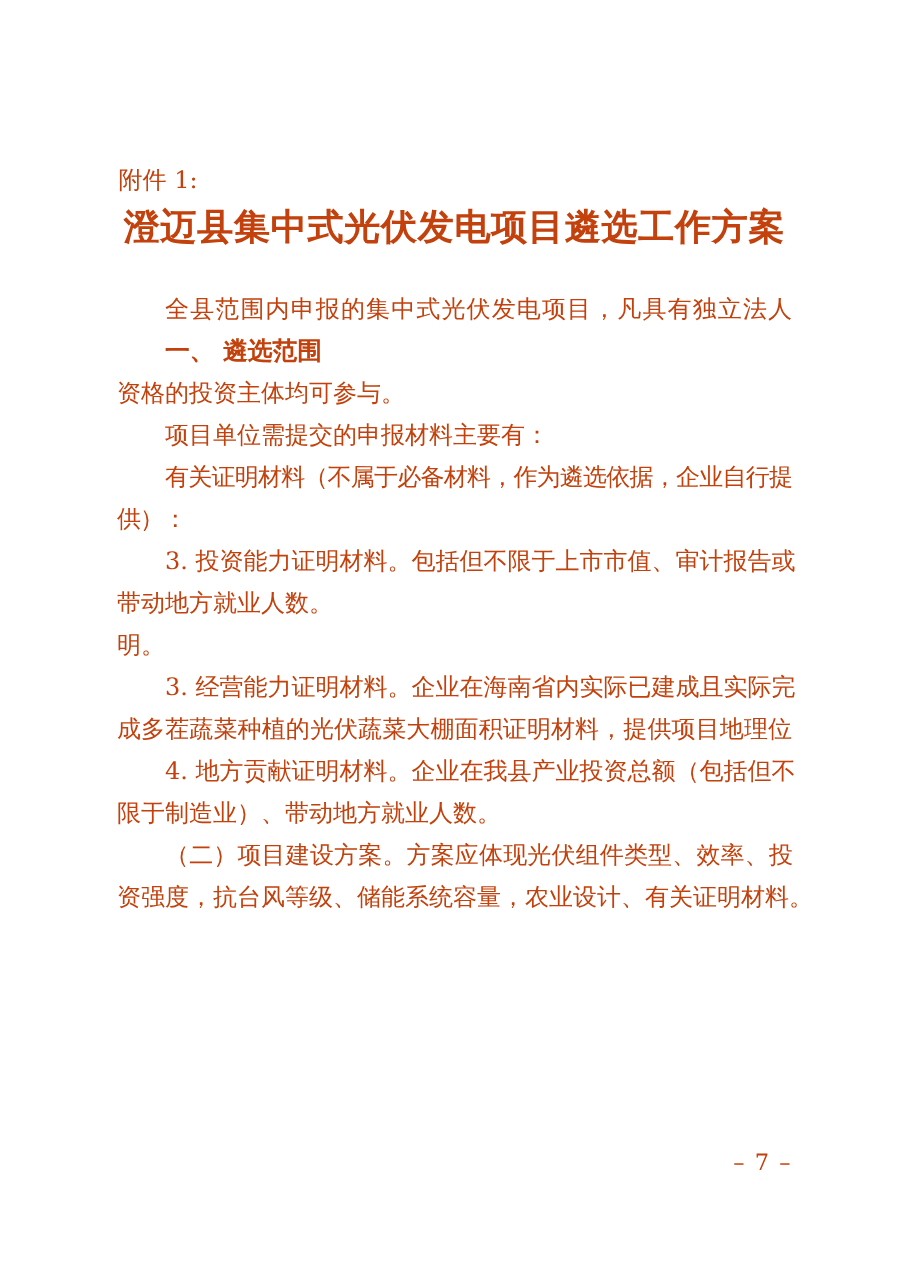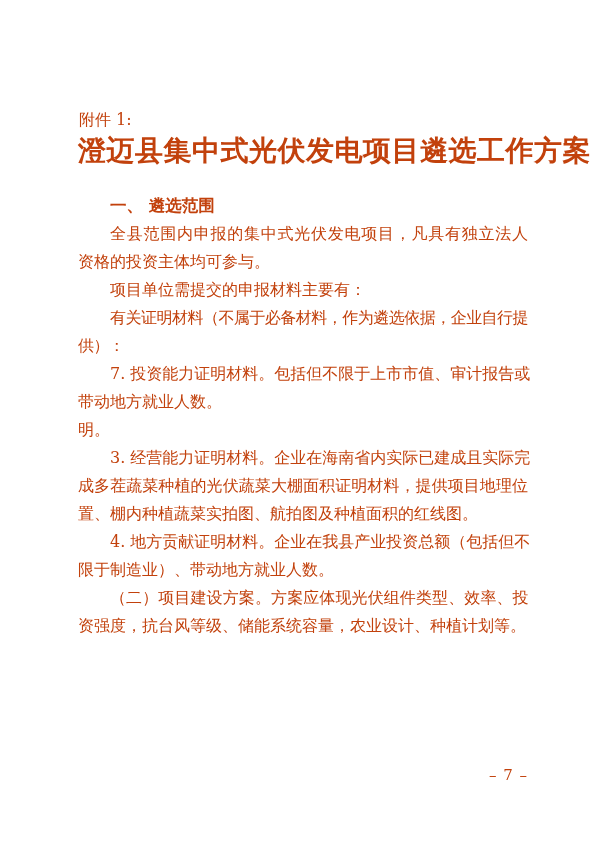--- a/index.html
+++ b/index.html
@@ -23,21 +23,21 @@
     font-size: 16px;
     line-height: 24px;
     white-space: nowrap;
   }
   .doc-title {
     position: absolute;
     left: 78px;
     top: 137px;
     width: 450px;
     text-align: center;
-    font-size: 28px;
+    font-size: 24px;
     font-weight: bold;
     letter-spacing: 0.5px;
     white-space: nowrap;
     line-height: 28px;
   }
   .body-lines {
     position: absolute;
     left: 78px;
     top: 192px;
     width: 450px;
@@ -76,33 +76,32 @@
 <body>
 
 <div class="page">
 
   <div class="attachment">附件 1:</div>
 
   <div class="doc-title">澄迈县集中式光伏发电项目遴选工作方案</div>
 
   <div class="body-lines">
 
-  <div class="line heading indent">一、 遴选范围</div>
-      <div class="line body indent justify">全县范围内申报的集中式光伏发电项目，凡具有独立法人</div>
+  <div class="line body indent justify">全县范围内申报的集中式光伏发电项目，凡具有独立法人</div>
+      <div class="line heading indent">一、 遴选范围</div>
       <div class="line body">资格的投资主体均可参与。</div>
       <div class="line body indent">项目单位需提交的申报材料主要有：</div>
       <div class="line kaiti indent justify">有关证明材料（不属于必备材料，作为遴选依据，企业自行提</div>
       <div class="line kaiti">供）：</div>
-      <div class="line body indent justify">7. 投资能力证明材料。包括但不限于上市市值、审计报告或</div>
+      <div class="line body indent justify">3. 投资能力证明材料。包括但不限于上市市值、审计报告或</div>
       <div class="line body">带动地方就业人数。</div>
       <div class="line body">明。</div>
       <div class="line body indent justify">3. 经营能力证明材料。企业在海南省内实际已建成且实际完</div>
       <div class="line body justify">成多茬蔬菜种植的光伏蔬菜大棚面积证明材料，提供项目地理位</div>
-      <div class="line body">置、棚内种植蔬菜实拍图、航拍图及种植面积的红线图。</div>
       <div class="line body indent justify">4. 地方贡献证明材料。企业在我县产业投资总额（包括但不</div>
       <div class="line body">限于制造业）、带动地方就业人数。</div>
       <div class="line kaiti indent justify">（二）项目建设方案。方案应体现光伏组件类型、效率、投</div>
-      <div class="line body">资强度，抗台风等级、储能系统容量，农业设计、种植计划等。</div>
+      <div class="line body">资强度，抗台风等级、储能系统容量，农业设计、有关证明材料。</div>
     </div>
 
   <div class="page-number">– 7 –</div>
 
 </div>
 
 </body></html>

